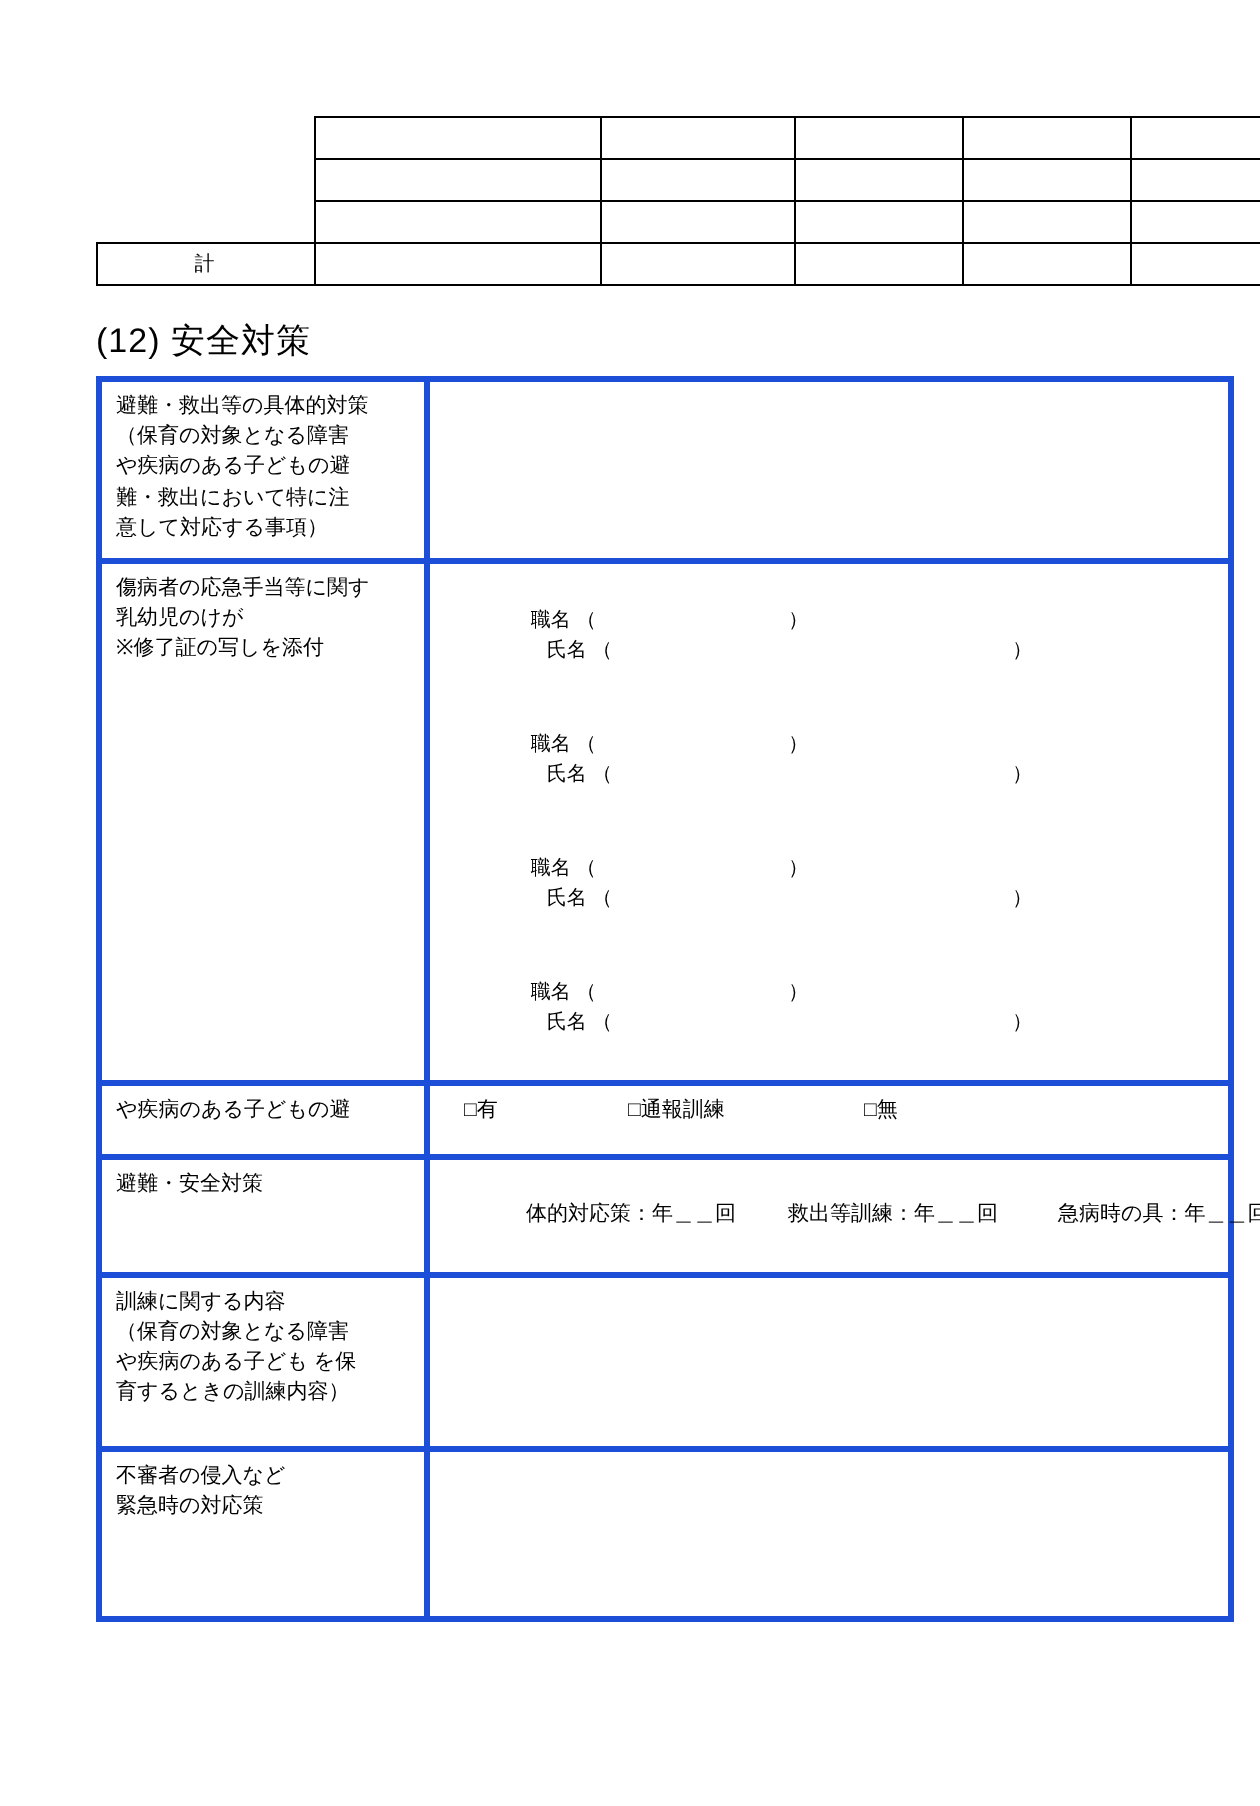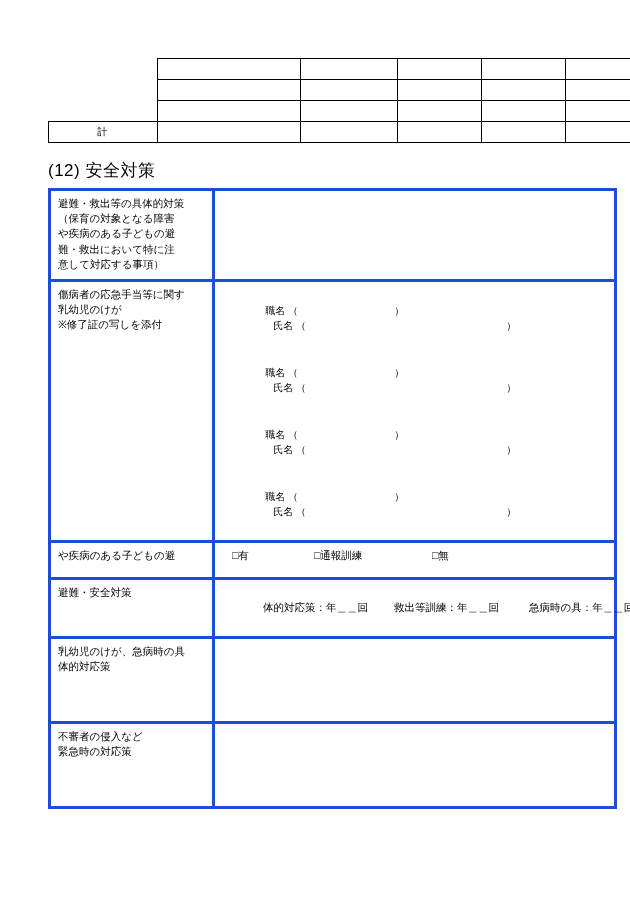--- a/index.html
+++ b/index.html
@@ -203,27 +203,29 @@
 
       <tr>
         <td class="label-col mid h-xs">避難・安全対策</td>
         <td class="value-col mid">
           <div class="drill-line">
             <span>体的対応策：年＿＿回</span><span style="display:inline-block;width:26px;"></span><span>救出等訓練：年＿＿回</span><span style="display:inline-block;width:30px;"></span><span>急病時の具：年＿＿回</span>
           </div>
         </td>
       </tr>
 
-
-
-      <tr>
-        <td class="label-col" style="white-space:pre-line; height:72px;">乳幼児のけが、急病時の具
-体的対応策</td>
+      <tr>
+        <td class="label-col" style="white-space:pre-line; height:74px;">訓練に関する内容
+（保育の対象となる障害
+や疾病のある子ども を保
+育するときの訓練内容）</td>
         <td class="value-col"></td>
       </tr>
+
+
 
       <tr>
         <td class="label-col" style="white-space:pre-line; height:72px;">不審者の侵入など
 緊急時の対応策</td>
         <td class="value-col"></td>
       </tr>
 
     </tbody>
   </table>
 

